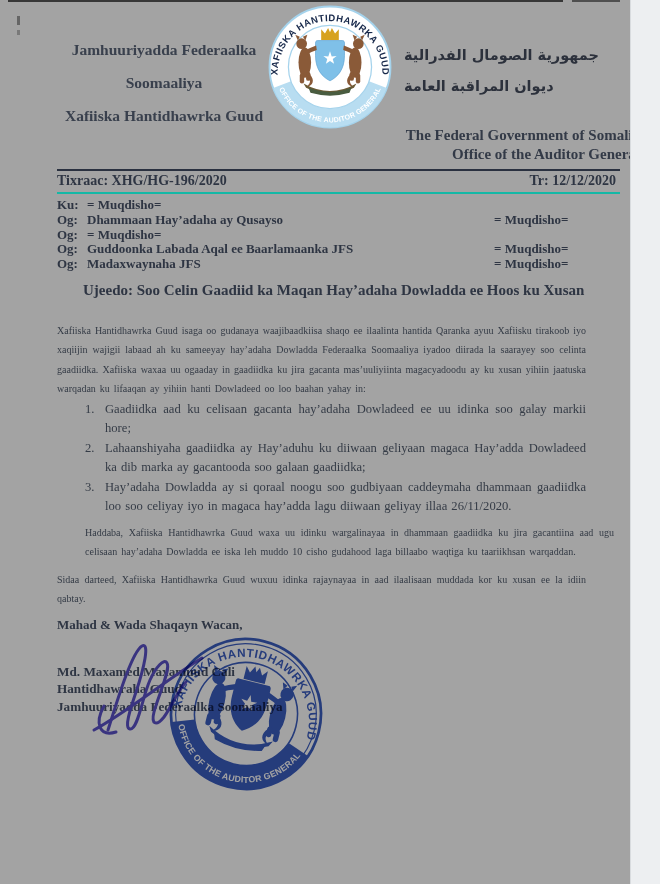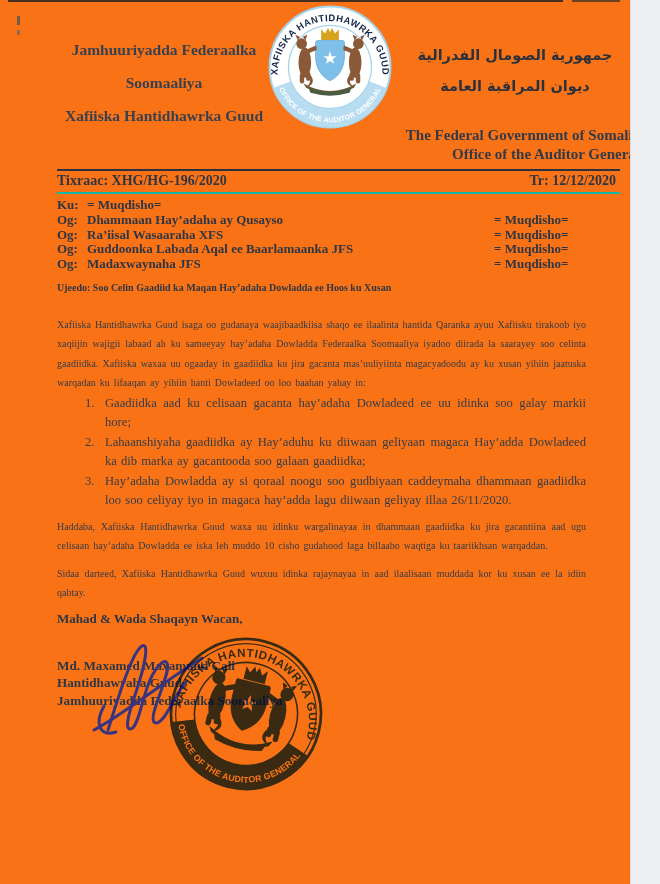--- a/index.html
+++ b/index.html
@@ -1,62 +1,62 @@
 <!DOCTYPE html>
 <html><head>
 <meta charset="utf-8">
 <style>
   html,body { margin:0; padding:0; background:#ffffff; }
-  .page { position:relative; width:660px; height:884px; background:#f97316;
+  .page { position:relative; width:660px; height:884px; background:#a3a3a3;
           font-family:"Liberation Serif", serif; color:#343b46; overflow:hidden; }
 
   
   .scan-strip   { position:absolute; right:0; top:0; width:29px; height:100%;
                   background:#edeff1; border-left:1px solid #d9dcdf; }
   .scan-topline { position:absolute; top:0; left:8px;  width:555px; height:2px; background:#202020; opacity:.82; }
   .scan-topline2{ position:absolute; top:0; left:572px; width:48px; height:2px; background:#2b2b2b; opacity:.7; }
   .scan-mark    { position:absolute; left:17px; top:16px; width:3px; height:9px; background:#555; opacity:.8; }
   .scan-mark2   { position:absolute; left:17px; top:30px; width:3px; height:5px; background:#666; opacity:.7; }
 
   
   .header    { position:relative; height:126px; }
   .org-left  { position:absolute; left:48px; top:33px; width:232px; text-align:center;
                font-weight:bold; font-size:15.5px; color:#39404d; }
   .org-left div { line-height:33px; white-space:nowrap; }
   .emblem    { position:absolute; left:267px; top:4px; width:126px; height:126px; }
-  .org-arabic{ position:absolute; right:34px; top:40px; width:222px; text-align:center; direction:rtl;
+  .org-arabic{ position:absolute; right:34px; top:40px; width:222px; text-align:left; direction:rtl;
                font-family:"DejaVu Sans", sans-serif; font-weight:bold; font-size:14.5px; color:#2c313c; }
   .org-arabic div { line-height:31px; }
 
   .titles { width:620px; margin-left:20px; text-align:right; font-weight:bold;
             font-size:15px; color:#333a47; }
   .titles div { line-height:19px; }
 
   .content { margin-left:57px; }
 
   .refbar { width:563px; margin-top:5px; border-top:2px solid #2a3140; border-bottom:2px solid #14b8a6;
             padding:2px 0 3px 0; display:flex; justify-content:space-between;
             font-weight:bold; font-size:14px; color:#2e3543; }
   .refbar .r { margin-right:4px; }
 
   .recipients { margin-top:4px; width:521px; font-weight:bold; font-size:13px; color:#2e3543; }
   .row  { display:flex; line-height:14.8px; }
   .row .lbl  { width:30px; }
   .row .nm   { flex:1; }
   .row .city { width:84px; }
 
-  .subject { margin-top:10px; font-weight:bold; font-size:10px; color:#2e3543; }
+  .subject { margin-top:10px; font-weight:bold; font-size:15px; color:#2e3543;margin-left:26px; }
 
   .para { width:529px; font-size:10px; line-height:19.5px; text-align:justify; word-spacing:1.5px; }
   .p1 { margin-top:22px; }
   .list { width:529px; margin-top:1px; }
   .li  { position:relative; padding-left:48px; box-sizing:border-box;
          font-size:12.6px; line-height:19.5px; text-align:justify; word-spacing:1px; }
   .li .num { position:absolute; left:28px; }
-  .p2 { margin-top:6px; }
+  .p2 { margin-top:6px;margin-left:28px; }
   .p3 { margin-top:8px; }
 
   .closing { margin-top:8px; font-weight:bold; font-size:13px; color:#2e3543; }
   .signer  { margin-top:30px; font-weight:bold; font-size:13.2px; color:#2e3543; line-height:17.5px; }
 
   .sig-svg { position:absolute; left:84px;  top:634px; width:140px; height:110px; }
   .stamp   { position:absolute; left:168px; top:636px; width:156px; height:156px;
              transform:rotate(14deg); opacity:.93; mix-blend-mode:multiply; }
 </style>
 </head>
@@ -140,21 +140,20 @@
         <span class="lbl">Ku:</span>
         <span class="city">= Muqdisho=</span>
       </div>
       <div class="row">
         <span class="lbl">Og:</span>
         <span class="nm">Dhammaan Hay’adaha ay Qusayso</span>
         <span class="city">= Muqdisho=</span>
       </div>
       <div class="row">
         <span class="lbl">Og:</span>
-        <span class="nm">Ra’iisal Wasaaraha XFS</span>
         <span class="city">= Muqdisho=</span>
       </div>
       <div class="row">
         <span class="lbl">Og:</span>
         <span class="nm">Guddoonka Labada Aqal ee Baarlamaanka JFS</span>
         <span class="city">= Muqdisho=</span>
       </div>
       <div class="row">
         <span class="lbl">Og:</span>
         <span class="nm">Madaxwaynaha JFS</span>

